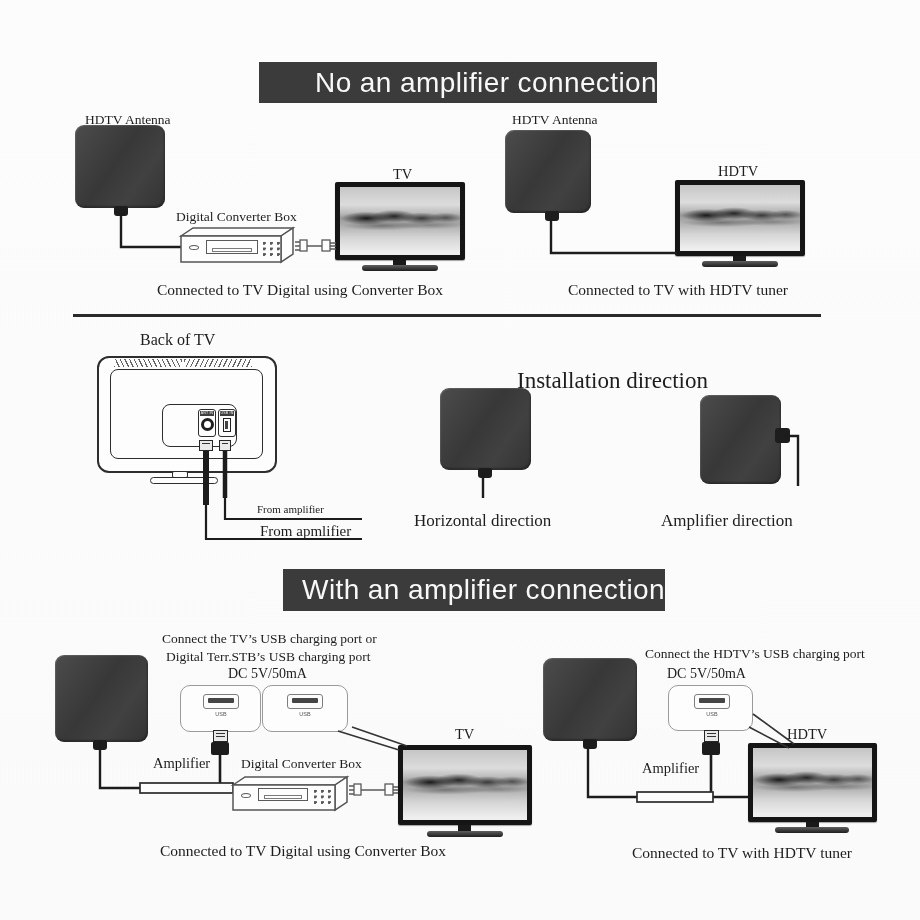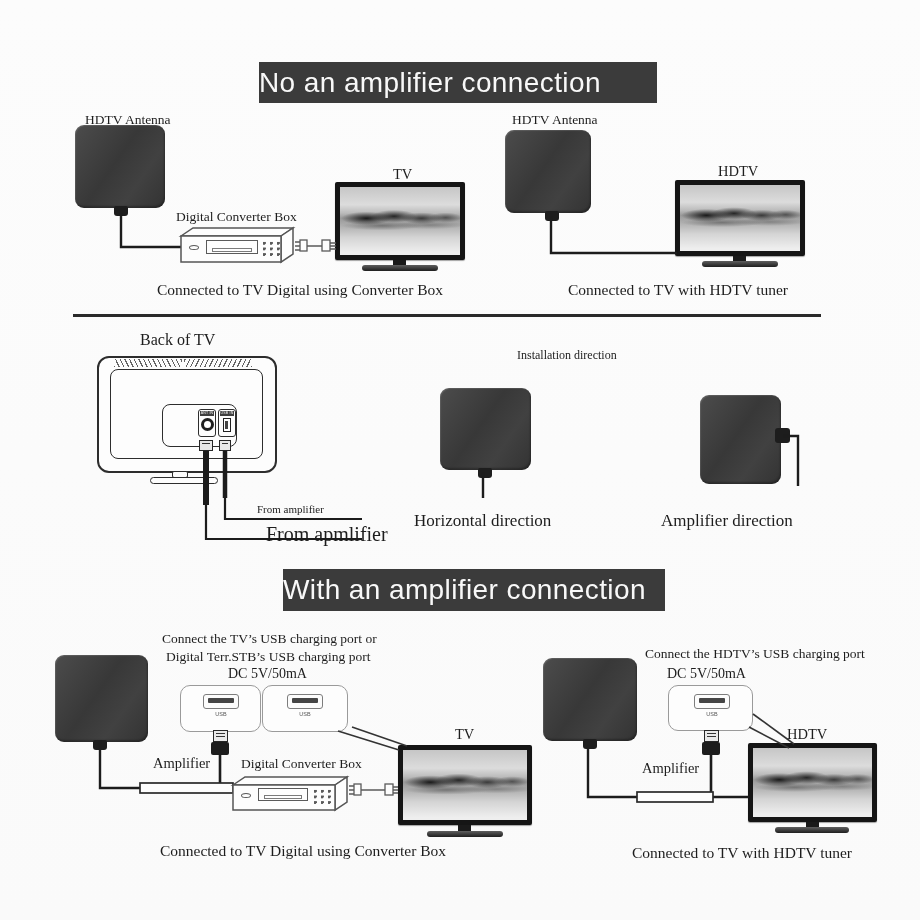--- a/index.html
+++ b/index.html
@@ -2,21 +2,21 @@
 <html><head>
 <meta charset="utf-8">
 <style>
   *{margin:0;padding:0;box-sizing:border-box}
   html,body{width:920px;height:920px}
   body{background:#fdfdfd;font-family:"Liberation Serif","DejaVu Serif",serif;color:#1f1f1f}
   #stage{position:relative;width:920px;height:920px;overflow:hidden;background:linear-gradient(#fcfcfc,#fafafa)}
   .abs{position:absolute}
   .label{position:absolute;white-space:nowrap;color:#1d1d1d}
   .banner{position:absolute;background:#3b3b3b;color:#f8f8f8;font-family:"Liberation Sans","DejaVu Sans",sans-serif;
-          text-align:left;letter-spacing:.4px;font-size:28px;font-weight:400}
+          text-align:right;letter-spacing:.4px;font-size:28px;font-weight:400}
   .antenna{position:absolute;border-radius:9px;
            background:linear-gradient(125deg,#4c4c4c 0%,#383838 45%,#414141 70%,#333 100%);
            box-shadow:inset 1px 1px 1px rgba(255,255,255,.12),inset -1px -2px 2px rgba(0,0,0,.28)}
   .ant-tab{position:absolute;background:#1d1d1d;border-radius:2px 2px 3px 3px}
   .tv{position:absolute;background:#151515;border-radius:2px;padding:5px;box-shadow:0 1px 1px rgba(0,0,0,.35)}
   .tv-screen{width:100%;height:100%;
     background:
       radial-gradient(ellipse 30% 14% at 22% 46%, rgba(15,15,15,.92), rgba(15,15,15,0) 70%),
       radial-gradient(ellipse 26% 13% at 45% 43%, rgba(20,20,20,.88), rgba(20,20,20,0) 72%),
       radial-gradient(ellipse 24% 12% at 68% 46%, rgba(35,35,35,.8), rgba(35,35,35,0) 72%),
@@ -92,23 +92,23 @@
   <div class="outl2" style="left:198px;top:409px;width:18px;height:28px;border-radius:3px;border-width:1.4px"></div>
   <div class="portbar" style="left:200px;top:411px;width:14px;height:5px">ANT IN</div>
   <div class="donut" style="left:201px;top:418px;width:13px;height:13px"></div>
   <div class="outl2" style="left:218px;top:409px;width:18px;height:28px;border-radius:3px;border-width:1.4px"></div>
   <div class="portbar" style="left:220px;top:411px;width:14px;height:5px">USB IN</div>
   <div class="abs" style="left:223px;top:418px;width:8px;height:14px;border:1.4px solid #222;background:#fff"></div>
   <div class="abs" style="left:225px;top:421px;width:3px;height:8px;background:#444"></div>
   <div class="outl2" style="left:172px;top:471px;width:16px;height:7px;border-radius:2px"></div>
   <div class="outl2" style="left:150px;top:477px;width:68px;height:7px;border-radius:4px"></div>
   <div class="label" style="left:257px;top:503px;font-size:11px">From amplifier</div>
-  <div class="label" style="left:266px;top:523px;font-size:20px">From apmlifier</div>
-
-  <div class="label" style="left:517px;top:348px;font-size:12px">Installation direction</div>
+  <div class="label" style="left:260px;top:523px;font-size:15px">From apmlifier</div>
+
+  <div class="label" style="left:517px;top:368px;font-size:23px">Installation direction</div>
   <div class="antenna" style="left:440px;top:388px;width:91px;height:82px">
     <span class="ant-tab" style="left:38px;bottom:-8px;width:14px;height:10px"></span>
   </div>
   <div class="label" style="left:414px;top:511px;font-size:17px">Horizontal direction</div>
   <div class="antenna" style="left:700px;top:395px;width:81px;height:89px">
     <span class="ant-tab" style="right:-9px;top:33px;width:15px;height:15px;border-radius:3px"></span>
   </div>
   <div class="label" style="left:661px;top:511px;font-size:17px">Amplifier direction</div>
 
   <div class="banner" style="left:283px;top:569px;width:382px;height:42px;line-height:42px">With an amplifier connection</div>

